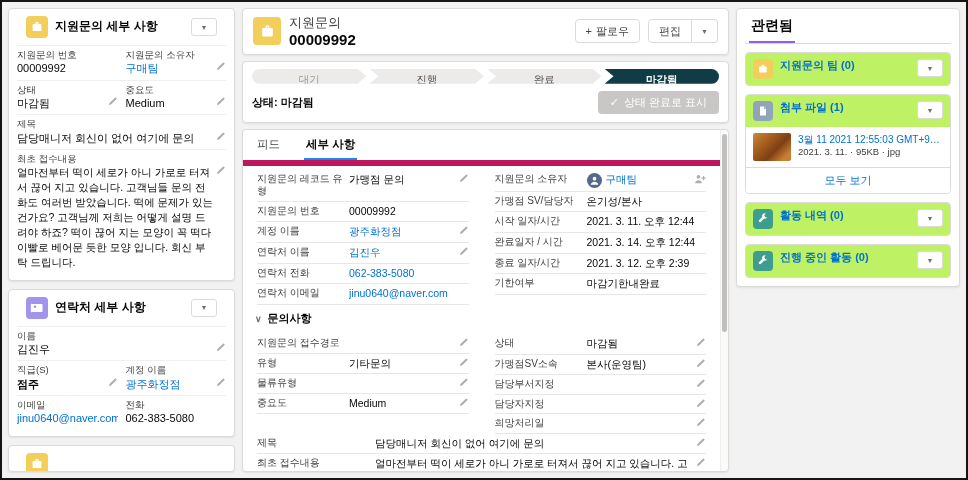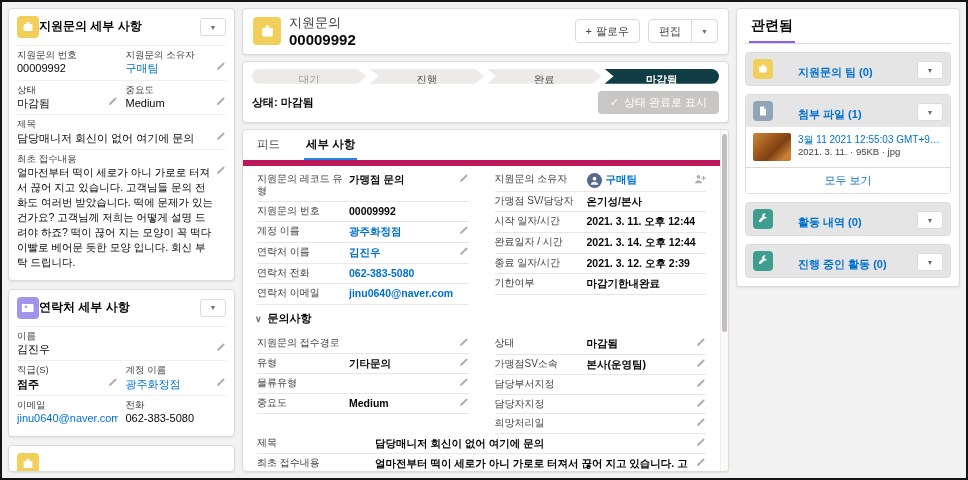--- a/index.html
+++ b/index.html
@@ -11,21 +11,21 @@
     overflow: hidden;
     color: #080707;
   }
   .root { display:flex; gap:7px; padding:6px; height:100%; }
   .col-left { width:227px; flex:none; display:flex; flex-direction:column; gap:8px; }
   .col-center { flex:1; min-width:0; display:flex; flex-direction:column; gap:6px; }
   .col-right { width:224px; flex:none; }
   .card { background:#fff; border:1px solid #dddbda; border-radius:4px; box-shadow:0 1px 2px rgba(0,0,0,.08); }
 
   
-  .hdr { display:flex; align-items:center; padding:7px 8px; }
+  .hdr { display:flex; align-items:center; gap:7px; padding:7px 17px; }
   .hdr-title { font-size:12px; font-weight:bold; flex:1; line-height:1.15; }
   .obj-icon { width:22px; height:22px; border-radius:4px; flex:none; display:flex; align-items:center; justify-content:center; }
   .obj-icon svg { width:14px; height:14px; }
   .icon-case { background:#f2cf5b; }
   .icon-contact { background:#a094ed; }
   .icon-file { background:#90a6b8; }
   .icon-activity { background:#3f9d8f; }
   .dd-btn { width:26px; height:18px; border:1px solid #dddbda; border-radius:3px; background:#fff;
             font-size:7px; color:#706e6b; display:flex; align-items:center; justify-content:center; cursor:pointer; flex:none; }
   .pen { width:10px; height:10px; fill:#b0adab; flex:none; margin-left:auto; }
@@ -72,38 +72,38 @@
   
   .main-card { flex:1; overflow:hidden; position:relative; padding-right:8px; }
   .tabs { display:flex; border-bottom:6px solid #be185d; padding:0 12px; gap:22px; }
   .tab { font-size:11.5px; padding:7px 2px 6px 2px; color:#444; cursor:pointer; border-bottom:2px solid transparent; }
   .tab.active { font-weight:bold; border-bottom-color:#1589ee; color:#080707; }
   .grid2 { display:flex; gap:26px; padding:4px 14px 0 14px; }
   .gcol { flex:1; min-width:0; }
   .frow { display:flex; align-items:flex-start; gap:6px; border-bottom:1px solid #e8e7e6; padding:3px 0 3px 0; min-height:18px; }
   .flabel { width:86px; flex:none; font-size:10px; color:#3e3e3c; line-height:1.25; }
   .fval { flex:1; min-width:0; font-size:10.5px; line-height:1.3; display:flex; align-items:flex-start; gap:4px; }
-  .fval .txt { white-space:nowrap; overflow:hidden;font-weight:bold; }
+  .fval .txt { white-space:nowrap; overflow:hidden; }
   .fval .txt.wrap { white-space:normal; }
   .sec-hdr { display:flex; align-items:center; gap:6px; font-size:11px; font-weight:bold; padding:6px 12px 4px 12px; }
   .chev { font-size:9px; color:#706e6b; }
   .full { padding:0 14px; }
   .full .flabel { width:112px; }
   .avatar { width:15px; height:15px; border-radius:50%; background:#54698d; flex:none; display:flex; align-items:center; justify-content:center; overflow:hidden; }
   .avatar svg { width:11px; height:11px; }
   .owner-icon { width:12px; height:12px; fill:#b0adab; margin-left:auto; flex:none; }
   .scrollbar { position:absolute; right:0; top:0; bottom:0; width:8px; background:#fafaf9; border-left:1px solid #eee; border-radius:0 4px 4px 0; }
   .thumb { position:absolute; left:1px; right:1px; top:4px; height:58%; background:#c1bfbd; border-radius:4px; }
 
   
   .r-card { padding:0 8px 8px 8px; }
   .r-tabs { display:flex; padding:0 4px; border-bottom:1px solid #dddbda; margin-bottom:8px; }
   .r-tab { font-size:14px; font-weight:bold; padding:8px 2px 6px 2px; border-bottom:2px solid #8b5cf6; }
   .sub-card { border:1px solid #dddbda; border-radius:4px; margin-bottom:8px; overflow:hidden; }
-  .sub-hdr { display:flex; align-items:flex-end; gap:25px; padding:6px 7px; background:#e5e5e5; }
+  .sub-hdr { display:flex; align-items:flex-start; gap:7px; padding:6px 7px; background:#bef264; }
   .sub-hdr .obj-icon { width:20px; height:20px; }
   .sub-hdr .obj-icon svg { width:12px; height:12px; }
   .sub-title { font-size:11px; font-weight:bold; flex:1; line-height:1.2; }
   .att-row { display:flex; gap:7px; padding:6px 7px; background:#fff; }
   .att-thumb { width:38px; height:28px; flex:none; border-radius:2px;
                background:linear-gradient(135deg,#c98a3a 0%,#a35c1e 35%,#7e3f12 60%,#c77f35 85%); }
   .att-name { font-size:10px; line-height:1.3; white-space:nowrap; overflow:hidden; text-overflow:ellipsis; }
   .att-meta { font-size:9.5px; color:#3e3e3c; }
   .view-all { border-top:1px solid #dddbda; text-align:center; font-size:11px; padding:5px 0; background:#fff; cursor:pointer; }
 </style>

